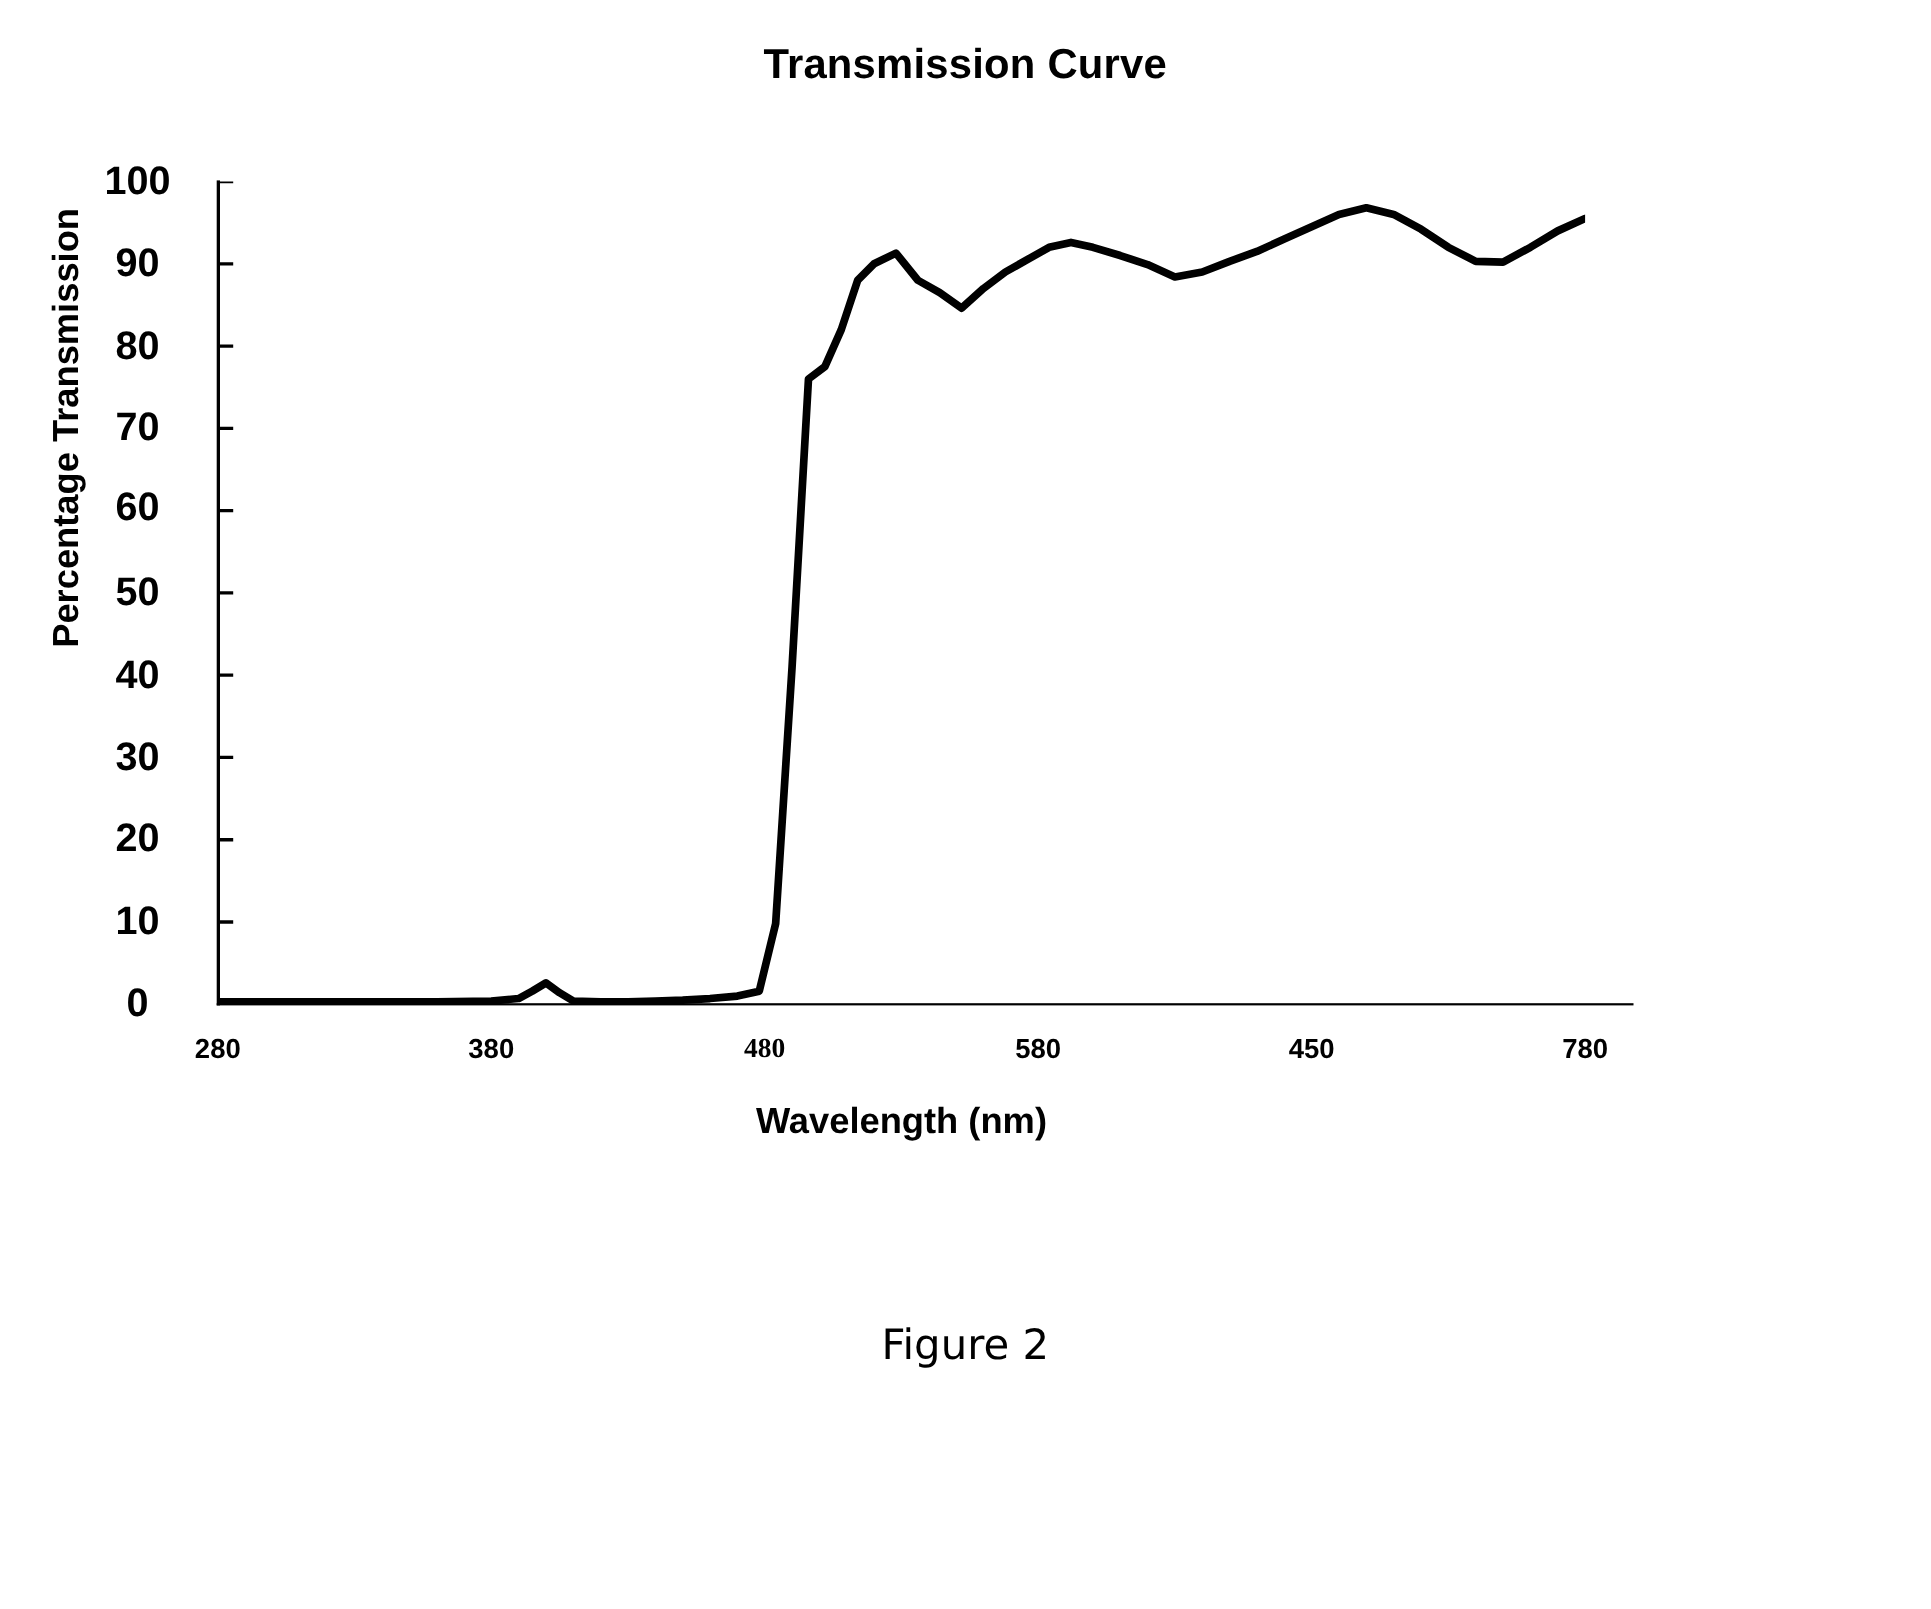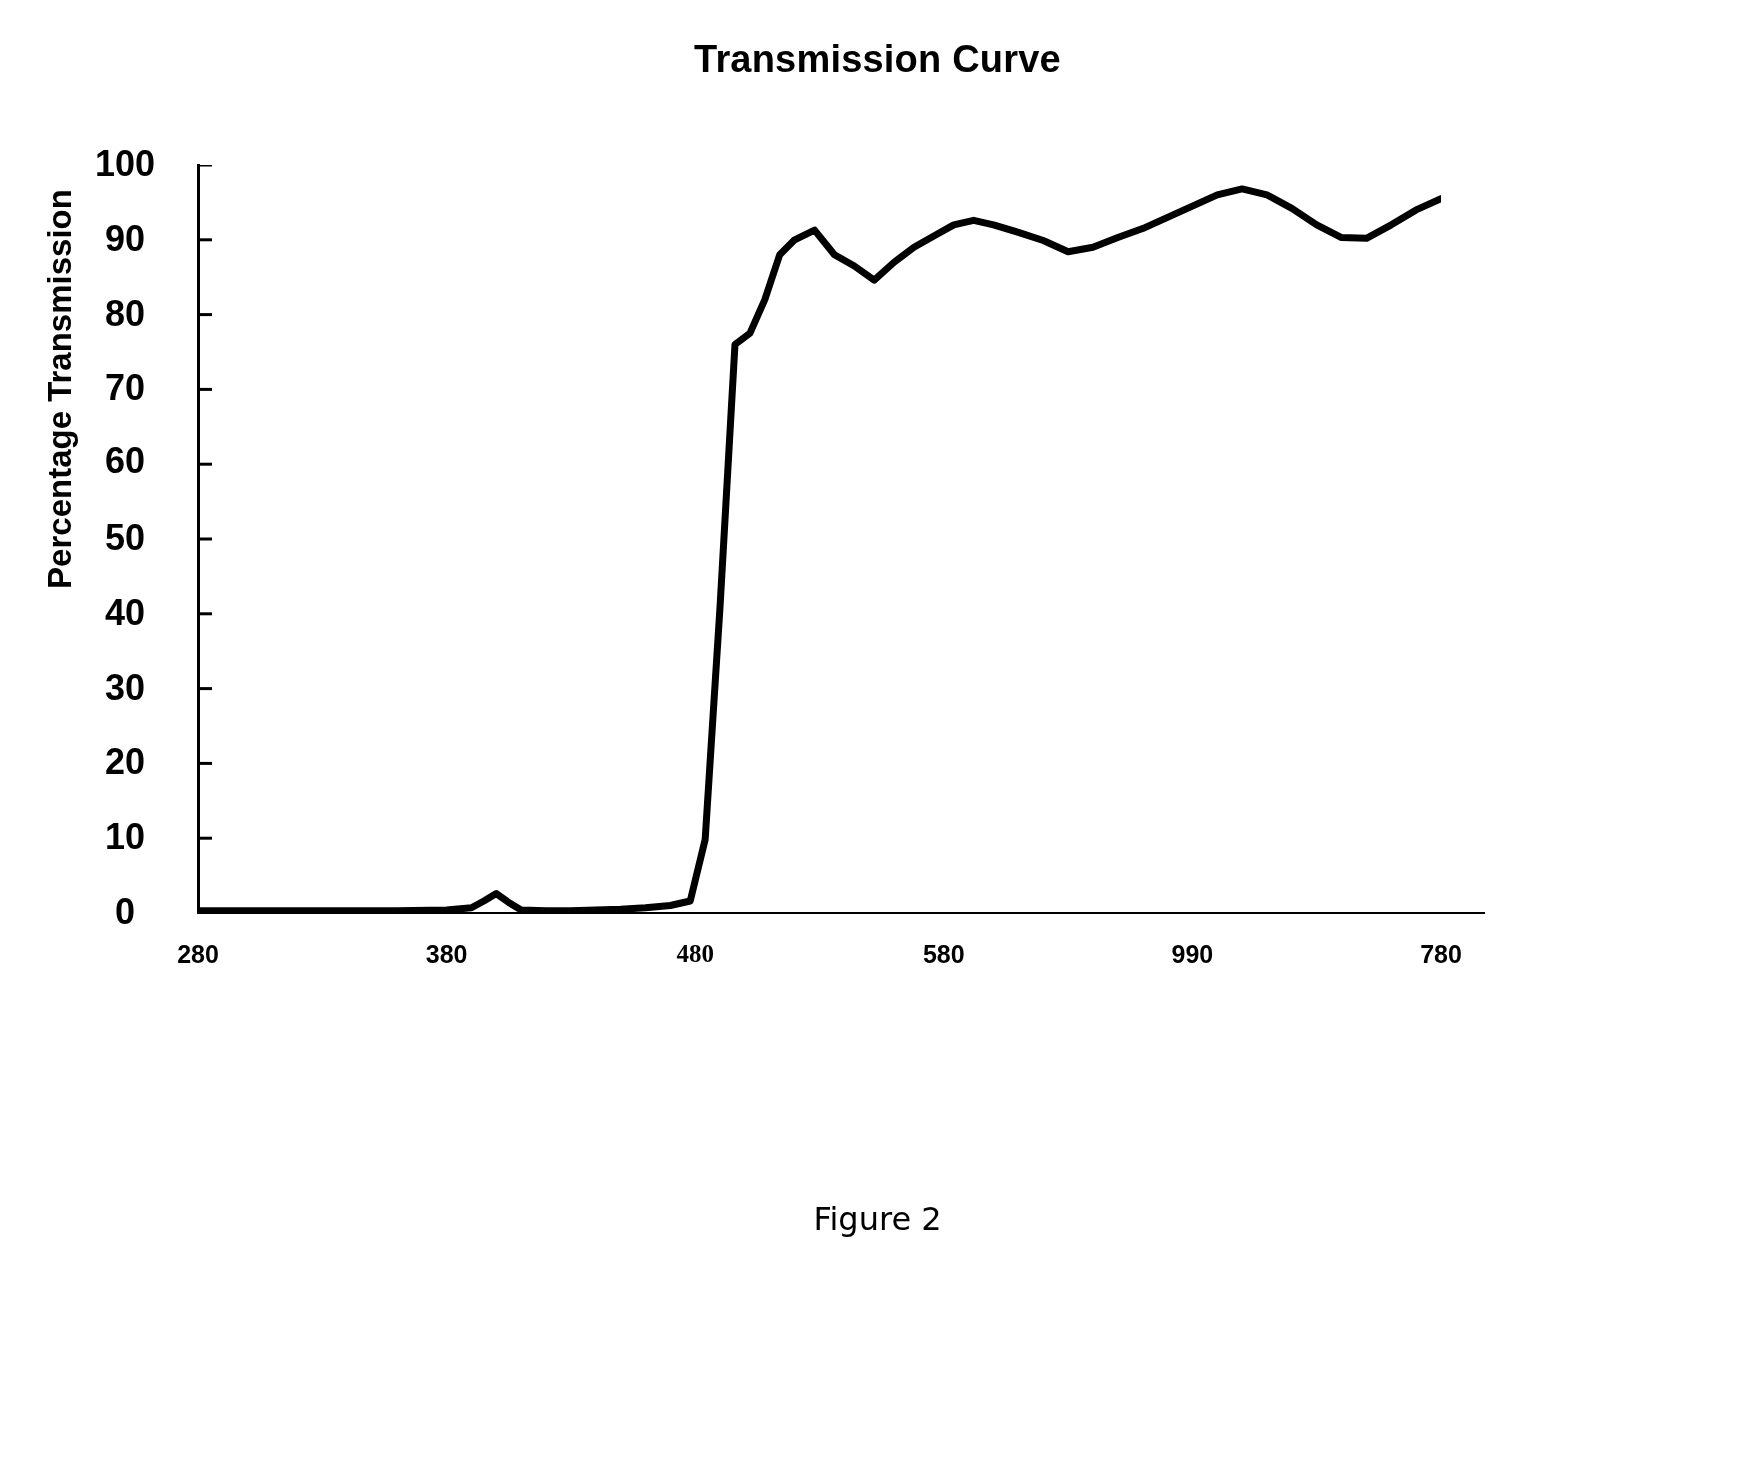--- a/index.html
+++ b/index.html
@@ -134,21 +134,21 @@
     font-family: "Liberation Sans", sans-serif;
   }
 
   
   .figure-caption {
     position: absolute;
     left: 0;
     top: 1200px;
     width: 1755px;
     text-align: center;
-    font-size: 32px;
+    font-size: 38px;
     font-weight: normal;
     font-family: "DejaVu Sans", sans-serif;
   }
 </style>
 </head>
 <body>
 
 <div id="figure-root">
 
   <div class="chart-title">Transmission Curve</div>
@@ -196,20 +196,21 @@
         </g>
       <polyline id="curve-path" fill="none" stroke="#000000" stroke-width="7" stroke-linejoin="round" stroke-linecap="round" points="0.00,745.76 49.72,745.76 99.44,745.76 149.16,745.76 198.88,745.76 248.60,745.01 273.46,742.76 285.89,736.03 298.32,728.55 310.75,737.53 323.18,745.01 348.04,745.76 372.90,745.76 397.76,745.01 422.62,744.26 447.48,742.76 472.34,740.52 492.23,736.03 507.14,674.70 522.06,441.32 536.98,179.52 551.89,168.30 566.81,134.64 581.72,89.76 596.64,74.80 616.53,65.08 636.42,89.76 656.30,100.98 676.19,115.19 696.08,97.24 715.97,82.28 735.86,71.06 755.74,59.84 775.63,55.35 795.52,59.84 820.38,67.32 845.24,75.55 870.10,86.77 894.96,82.28 919.82,72.56 944.68,63.58 969.54,52.36 994.40,41.14 1019.26,29.92 1044.12,23.94 1068.98,29.92 1093.84,43.38 1118.70,59.84 1143.56,72.56 1168.42,73.30 1193.28,59.84 1218.14,44.88 1243.00,33.66"></polyline>
     </svg>
   </div>
 
   <div class="x-tick-labels" id="x-tick-labels">
       <div class="x-tick-label" style="left: 198px;">280</div>
       <div class="x-tick-label" style="left: 446.6px;">380</div>
       <div class="x-tick-label" style="left: 695.2px; font-family: Liberation Serif, serif;">480</div>
       <div class="x-tick-label" style="left: 943.8px;">580</div>
-      <div class="x-tick-label" style="left: 1192.4px;">990</div>
+      <div class="x-tick-label" style="left: 1192.4px;">450</div>
       <div class="x-tick-label" style="left: 1441px;">780</div>
     </div>
 
+  <div class="x-axis-title">Wavelength (nm)</div>
 
   <div class="figure-caption">Figure 2</div>
 
 </div>
 
 </body></html>

